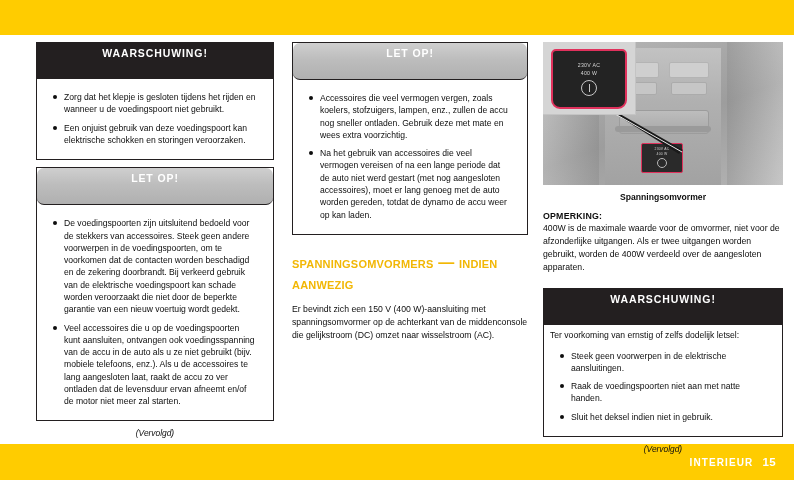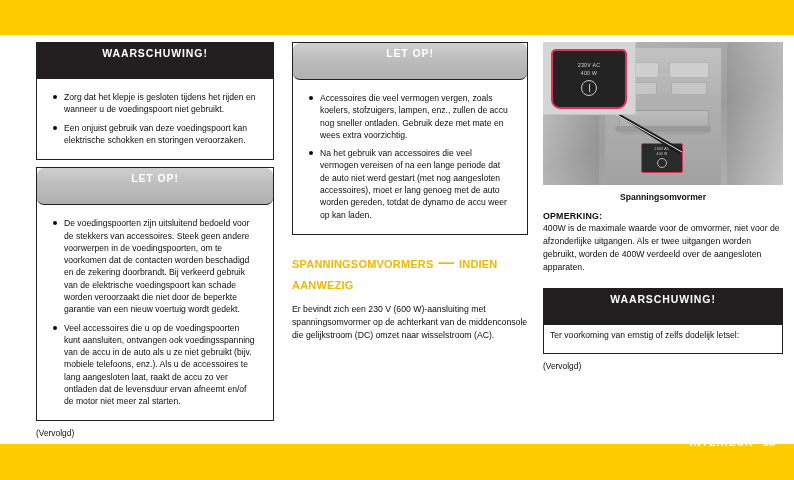--- a/index.html
+++ b/index.html
@@ -24,21 +24,21 @@
   }
   .band-bottom {
     position: absolute;
     left: 0; top: 444px;
     width: 794px; height: 36px;
     background: #ffcc00;
   }
   .footer-line {
     position: absolute;
     right: 18px;
-    top: 428px;
+    top: 448px;
     height: 28px;
     display: flex;
     align-items: center;
     gap: 9px;
     color: #ffffff;
     font-size: 10px;
     font-weight: bold;
     letter-spacing: 1.1px;
     justify-content: center;
   }
@@ -114,22 +114,23 @@
   }
 
   .intro-txt {
     font-size: 8.6px;
     line-height: 1.43;
     color: #0d0d0d;
     margin: 0 0 6px 0;
   }
 
   .contd {
-    text-align: left;
+    text-align: center;
     font-size: 8.4px;
+    font-style: italic;
     color: #0d0d0d;
     margin-top: 2px;
   }
 
   
   .sec-head {
     color: #f2b705;
     font-size: 16px;
     font-weight: bold;
     font-variant: small-caps;
@@ -328,21 +329,21 @@
       <div class="box-hd caution">LET OP!</div>
       <div class="box-body">
         <ul class="bullets">
           <li>Accessoires die veel vermogen vergen, zoals koelers, stofzuigers, lampen, enz., zullen de accu nog sneller ontladen. Gebruik deze met mate en wees extra voorzichtig.</li>
           <li>Na het gebruik van accessoires die veel vermogen vereisen of na een lange periode dat de auto niet werd gestart (met nog aangesloten accessoires), moet er lang genoeg met de auto worden gereden, totdat de dynamo de accu weer op kan laden.</li>
         </ul>
       </div>
     </div>
 
     <h2 class="sec-head">SPANNINGSOMVORMERS — INDIEN AANWEZIG</h2>
-    <p class="body-p">Er bevindt zich een 230 V (600 W)-aansluiting met spanningsomvormer op de achterkant van de middenconsole die gelijkstroom (DC) omzet naar wisselstroom (AC).</p>
+    <p class="body-p">Er bevindt zich een 150 V (400 W)-aansluiting met spanningsomvormer op de achterkant van de middenconsole die gelijkstroom (DC) omzet naar wisselstroom (AC).</p>
   </div>
 
   <div class="col col-right">
 
     <div class="photo">
       <div class="seat-l"></div>
       <div class="seat-r"></div>
       <div class="console"></div>
 
       <div class="vent v1"></div>
@@ -374,19 +375,24 @@
 
     <div class="caption">Spanningsomvormer</div>
 
     <div class="note-lbl">OPMERKING:</div>
     <p class="body-p" style="margin-bottom:14px;">400W is de maximale waarde voor de omvormer, niet voor de afzonderlijke uitgangen. Als er twee uitgangen worden gebruikt, worden de 400W verdeeld over de aangesloten apparaten.</p>
 
     <div class="box">
       <div class="box-hd warn">WAARSCHUWING!</div>
       <div class="box-body">
         <p class="intro-txt">Ter voorkoming van ernstig of zelfs dodelijk letsel:</p>
+        <ul class="bullets">
+          <li>Steek geen voorwerpen in de elektrische aansluitingen.</li>
+          <li>Raak de voedingspoorten niet aan met natte handen.</li>
+          <li>Sluit het deksel indien niet in gebruik.</li>
+        </ul>
       </div>
     </div>
 
     <div class="contd">(Vervolgd)</div>
   </div>
 
 </div>
 
 </body></html>

